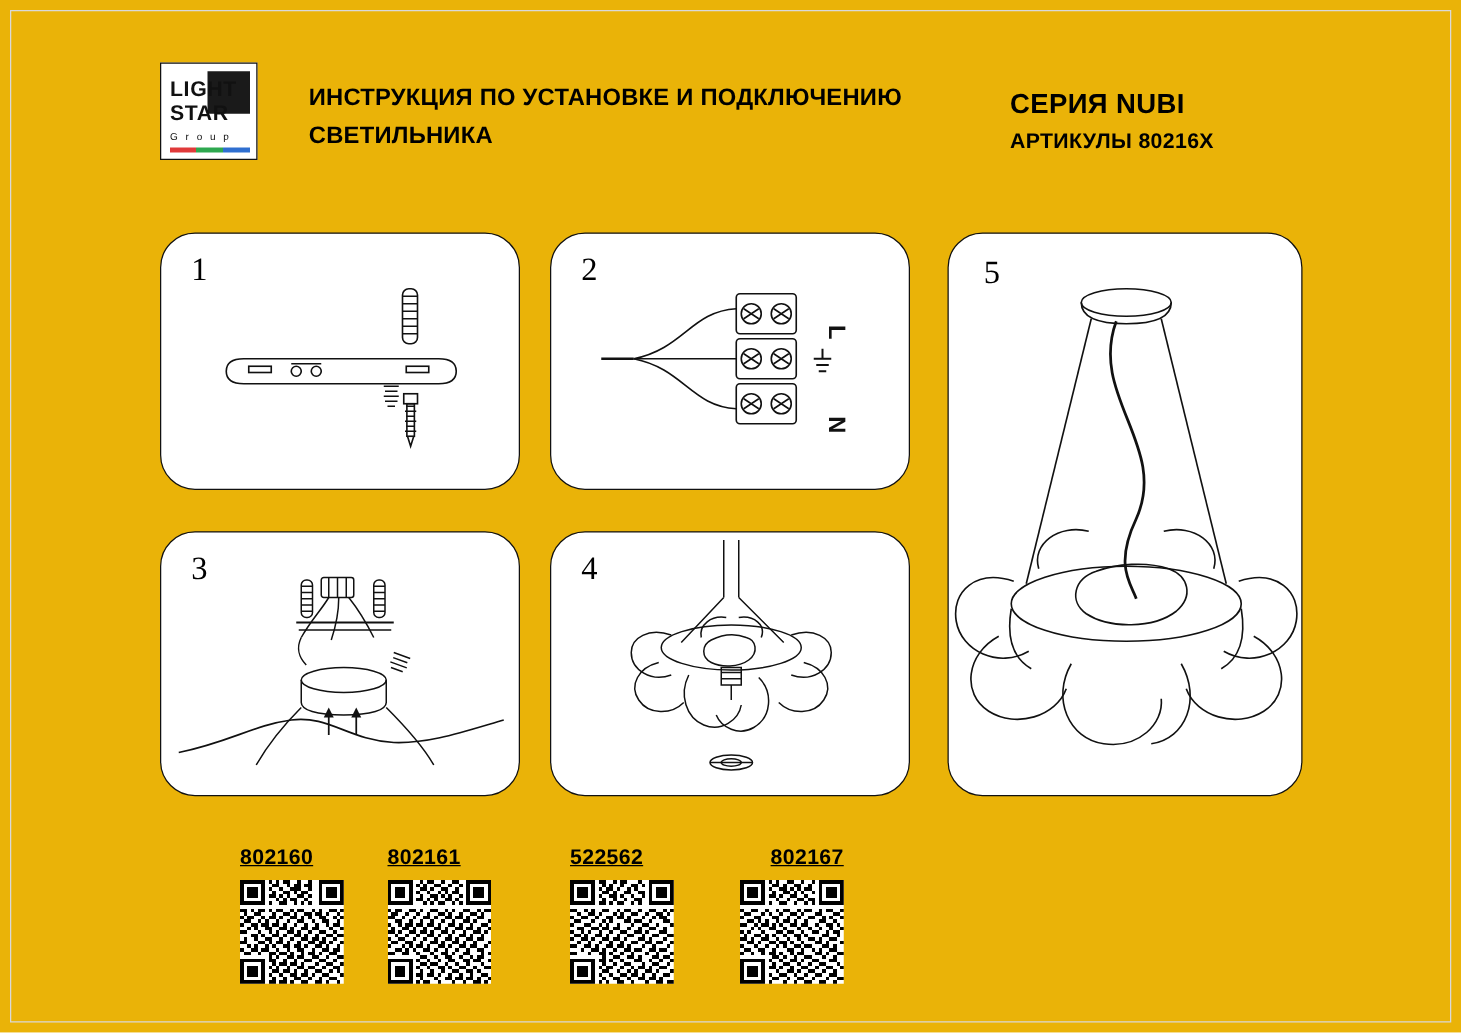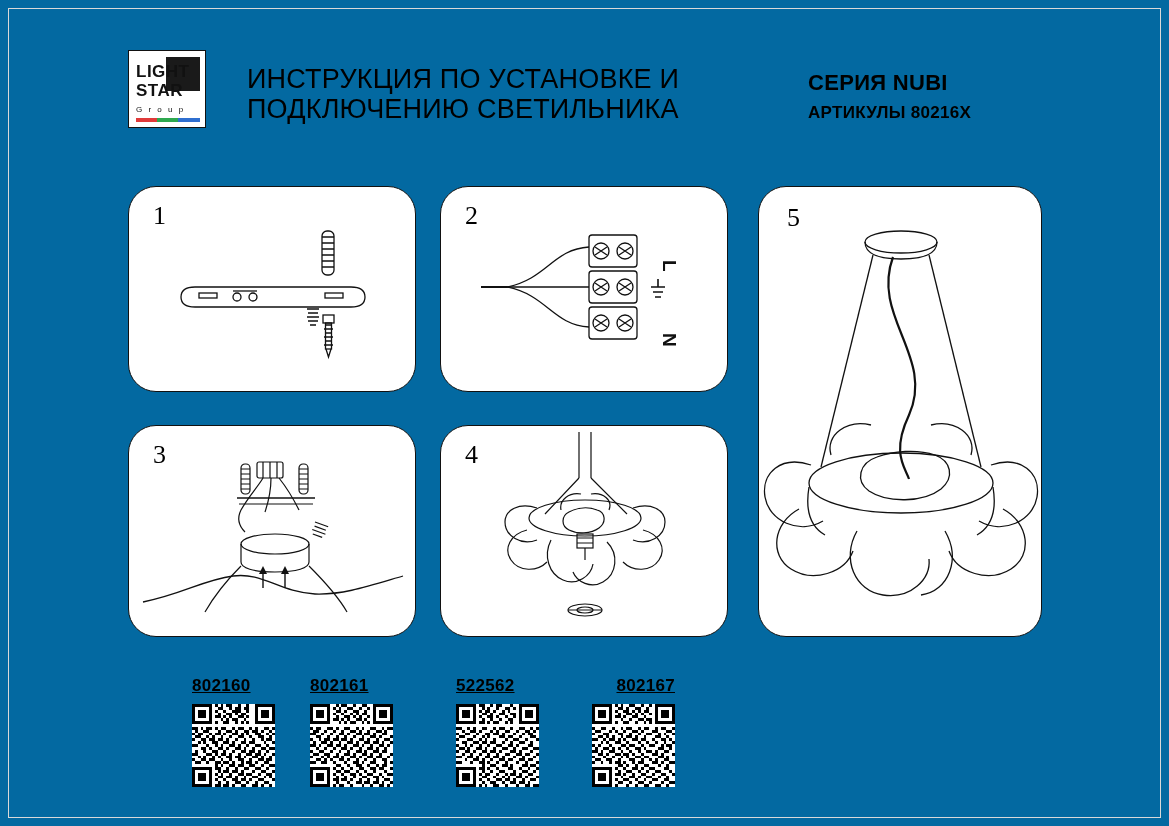--- a/index.html
+++ b/index.html
@@ -8,21 +8,21 @@
     background: #ffffff;
   }
   body {
     font-family: "Liberation Sans", sans-serif;
     color: #000000;
   }
   .page {
     position: relative;
     width: 1169px;
     height: 826px;
-    background: #0369a1;
+    background: #eab308;
     overflow: hidden;
   }
   .page-border {
     position: absolute;
     left: 8px;
     top: 8px;
     width: 1153px;
     height: 810px;
     border: 1px solid #d9d9d9;
     box-sizing: border-box;
@@ -80,22 +80,22 @@
     width: 64px;
     height: 4px;
     background: linear-gradient(to right, #e03a3a 0 33%, #2ea84f 33% 66%, #2f6fd0 66% 100%);
   }
 
   .title {
     position: absolute;
     left: 247px;
     top: 64px;
     width: 520px;
-    font-size: 27px;
-    font-weight: normal;
+    font-size: 19px;
+    font-weight: bold;
     line-height: 30px;
     letter-spacing: 0.2px;
   }
   .series {
     position: absolute;
     left: 808px;
     top: 70px;
     font-size: 22px;
     font-weight: bold;
     letter-spacing: 0.3px;

